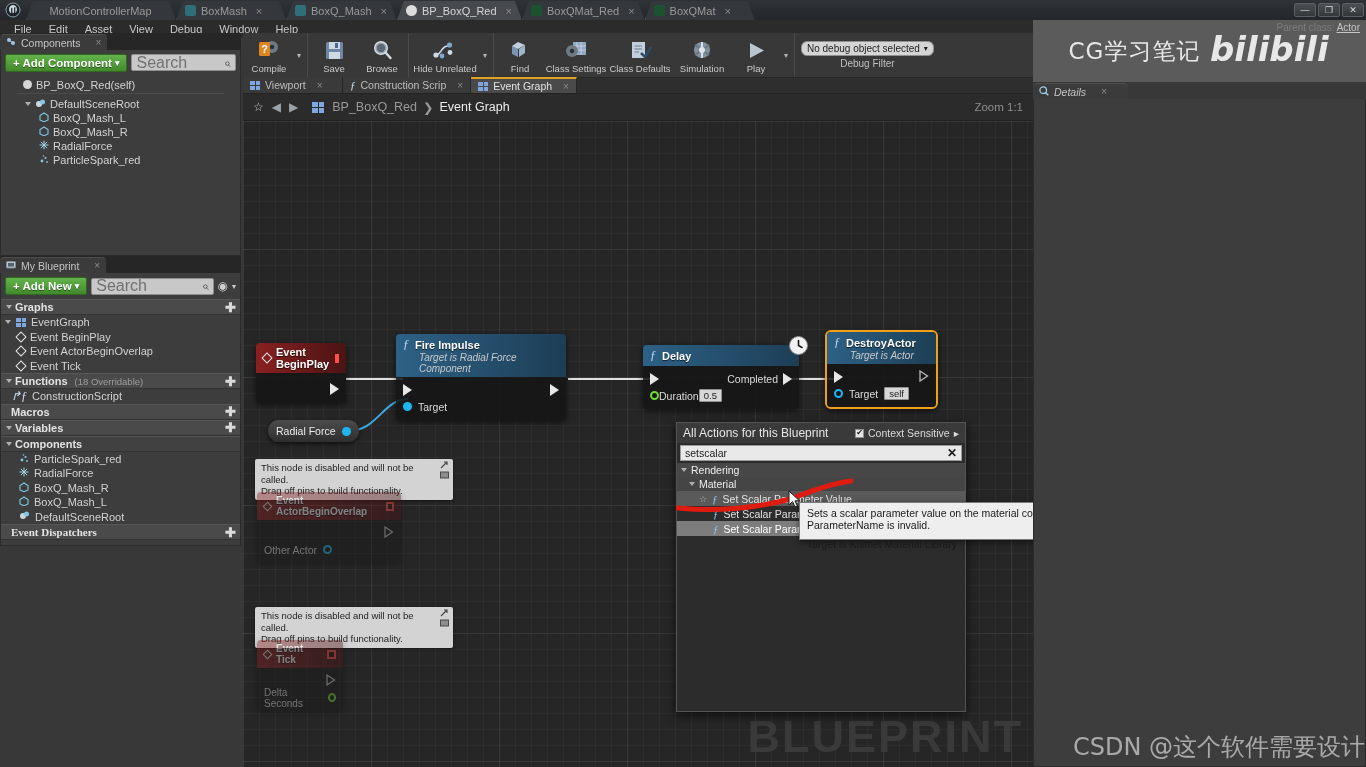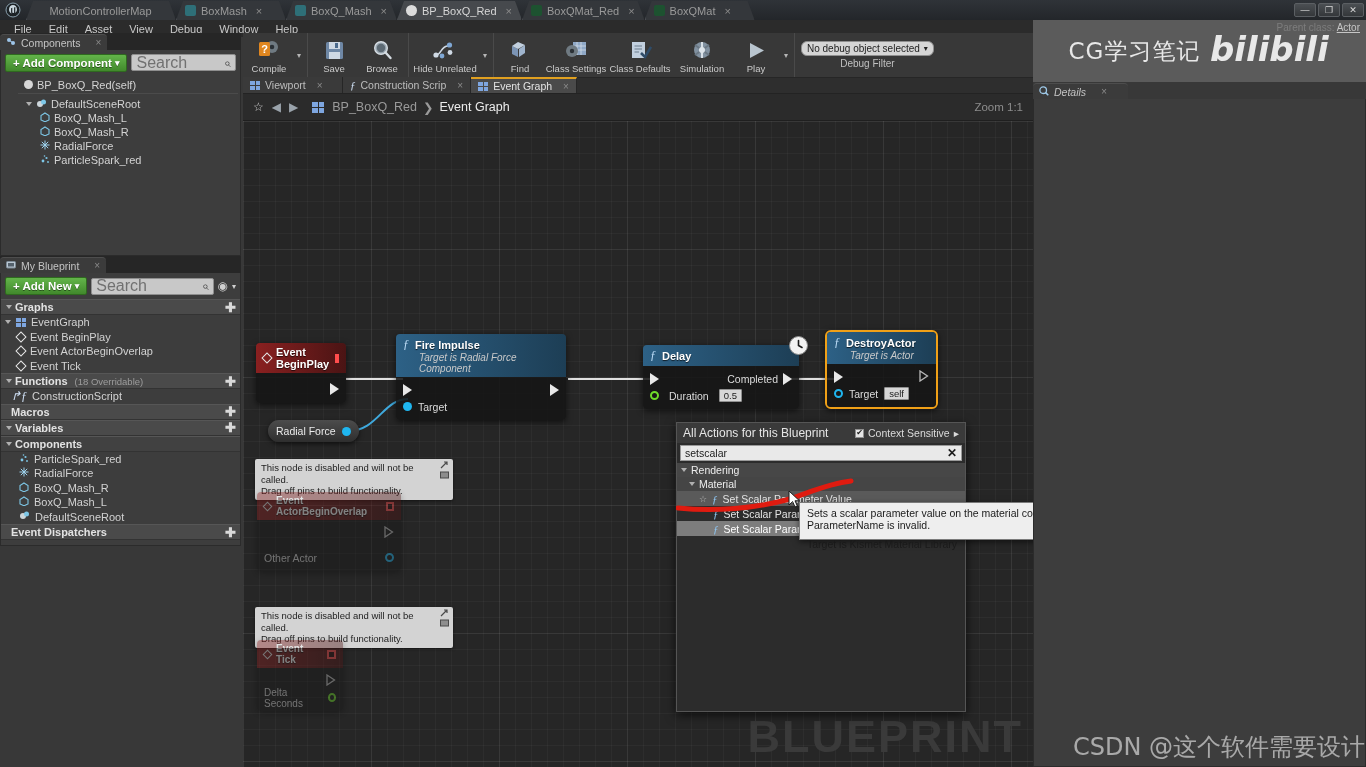--- a/index.html
+++ b/index.html
@@ -42,21 +42,21 @@
   #components-panel { position:absolute; left:0; top:33px; width:241px; height:223px; background:#383838; }
   #comp-body { background:#3d3d3d; height:206px; border:1px solid #2b2b2b; border-top:none; }
   .comp-toolbar { display:flex; gap:4px; padding:4px 4px; }
   .btn-green { background:linear-gradient(#63b44a,#41892c); border:1px solid #2f6a1f;
      border-radius:2px; color:#fff; font-size:11.5px; font-weight:bold; padding:2px 7px;
      display:flex; align-items:center; gap:3px; text-shadow:0 1px 0 rgba(0,0,0,.45); }
   .searchbox { flex:1; display:flex; align-items:center; background:#c8c8c8;
      border:1px solid #8e8e8e; border-radius:2px; height:17px; padding:0 4px; }
   .searchbox .ph { flex:1; font-size:16px; color:#717171; }
   .searchbox .mag { font-size:12px; color:#3b3b3b; transform:scaleX(-1); }
-  .tree { padding:2px 2px; font-size:11px;margin-left:15px; }
+  .tree { padding:2px 16px; font-size:11px; }
   .trow { display:flex; align-items:center; gap:4px; height:14px; padding-left:6px; color:#d3d3d3; }
   .trow.sep { border-bottom:1px solid #4b4b4b; margin-bottom:3px; padding-bottom:2px; height:16px; }
   .dot-ico { width:9px; height:9px; border-radius:50%; background:#d7d7d7; flex:none; }
   .arrow-d { width:0;height:0;border-top:4px solid #b0b0b0;border-left:3px solid transparent;border-right:3px solid transparent; }
 
   #myblueprint-panel { position:absolute; left:0; top:256px; width:241px; height:290px; background:#383838; }
   #mb-body { background:#3d3d3d; height:273px; border:1px solid #2b2b2b; border-top:none; }
   .mb-toolbar { display:flex; align-items:center; gap:4px; padding:4px; }
   .eye { font-size:12px; color:#cfcfcf; }
   .sect { display:flex; align-items:center; justify-content:space-between;
@@ -458,21 +458,21 @@
         <span>
           <svg width="11" height="11" viewBox="0 0 11 11">
               <circle cx="4" cy="6" r="3" fill="#cdd6db"></circle>
               <circle cx="7.5" cy="4" r="2.5" fill="#7ec8e8"></circle>
             </svg>
         </span>
         <span>DefaultSceneRoot</span>
       </div>
 
       <div class="sect">
-        <div style="display:flex;align-items:center;gap:3px;padding-left:5px;">
+        <div style="display:flex;align-items:center;gap:3px;padding-left:5px;font-family:Liberation Serif, serif;">
           <span>Event Dispatchers</span>
         </div>
         <span class="plus">✚</span>
       </div>
     </div>
   </div>
 
   <div id="main">
 
     <div class="toolbar">
@@ -696,21 +696,21 @@
           <span class="ttl">Delay</span>
         </div>
         <div class="node-body">
           <div class="pinrow">
             <span class="exec"></span>
             <span class="pin-right">
               <span>Completed</span>
               <span class="exec"></span>
             </span>
           </div>
-          <div class="pinrow" style="justify-content:flex-start;gap:10px;">
+          <div class="pinrow" style="justify-content:flex-start;gap:0;">
             <span class="cpin flt"></span>
             <span>Duration</span>
             <span class="valbox">0.5</span>
           </div>
         </div>
         <span style="position:absolute;right:-9px;top:-9px;">
           <svg width="19" height="19" viewBox="0 0 19 19">
               <circle cx="9.5" cy="9.5" r="9" fill="#f2f2f2" stroke="#8d8d8d"></circle>
               <path d="M9.5 4.5 V9.5 L13 11.5" stroke="#1a1a1a" stroke-width="1.6" fill="none" stroke-linecap="round"></path>
             </svg>
@@ -764,21 +764,21 @@
           <span class="red-sq"></span>
         </div>
         <div class="node-body">
           <div class="pinrow" style="justify-content:flex-end;">
             <span>
               <svg width="10" height="12" viewBox="0 0 10 12">
                   <path d="M1 1 L8.5 6 L1 11 Z" fill="none" stroke="#c4c4c4" stroke-width="1.3"></path>
                 </svg>
             </span>
           </div>
-          <div class="pinrow" style="justify-content:space-between;gap:6px;margin-top:8px;">
+          <div class="pinrow" style="justify-content:flex-start;gap:6px;">
             <span>Other Actor</span>
             <span class="cpin obj ring"></span>
           </div>
         </div>
       </div>
 
       <div class="disabled-tip" style="left:12px; top:486px;">
         <div>This node is disabled and will not be called.</div>
         <div>Drag off pins to build functionality.</div>
         <span class="corner">

